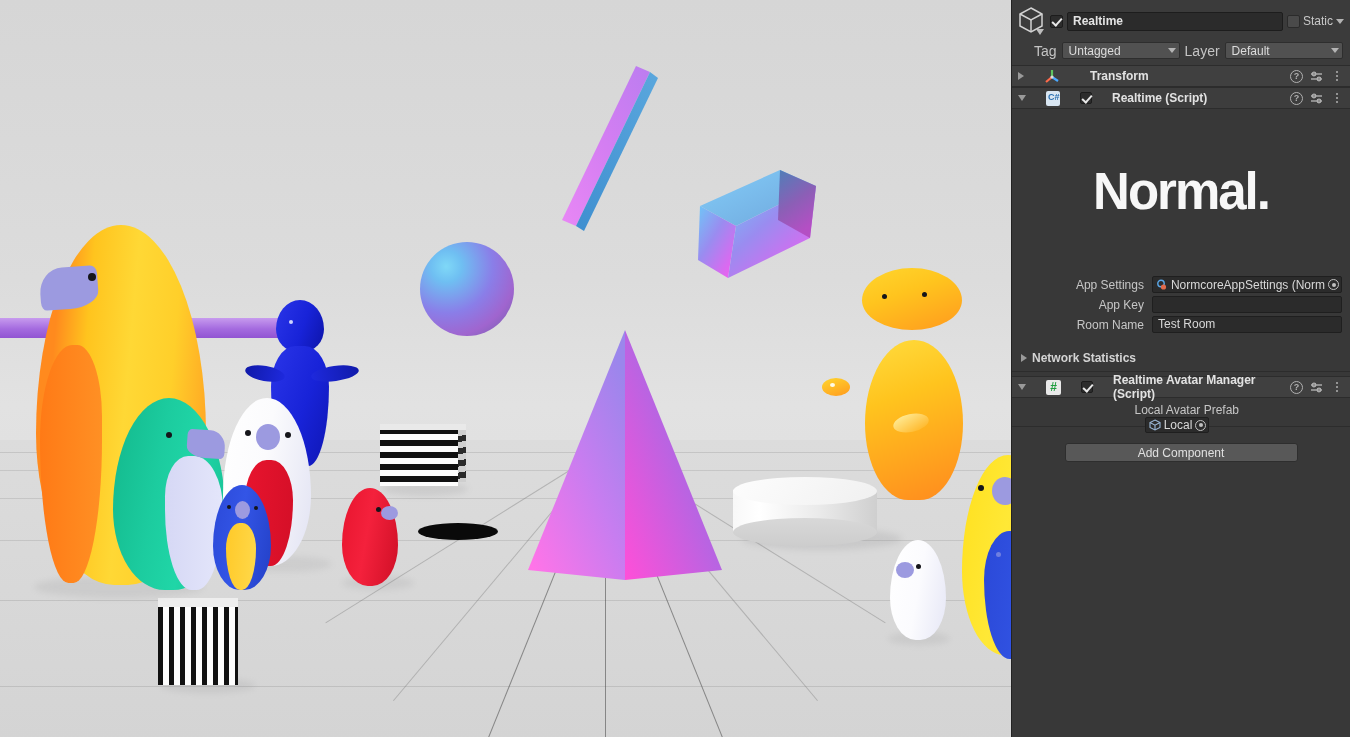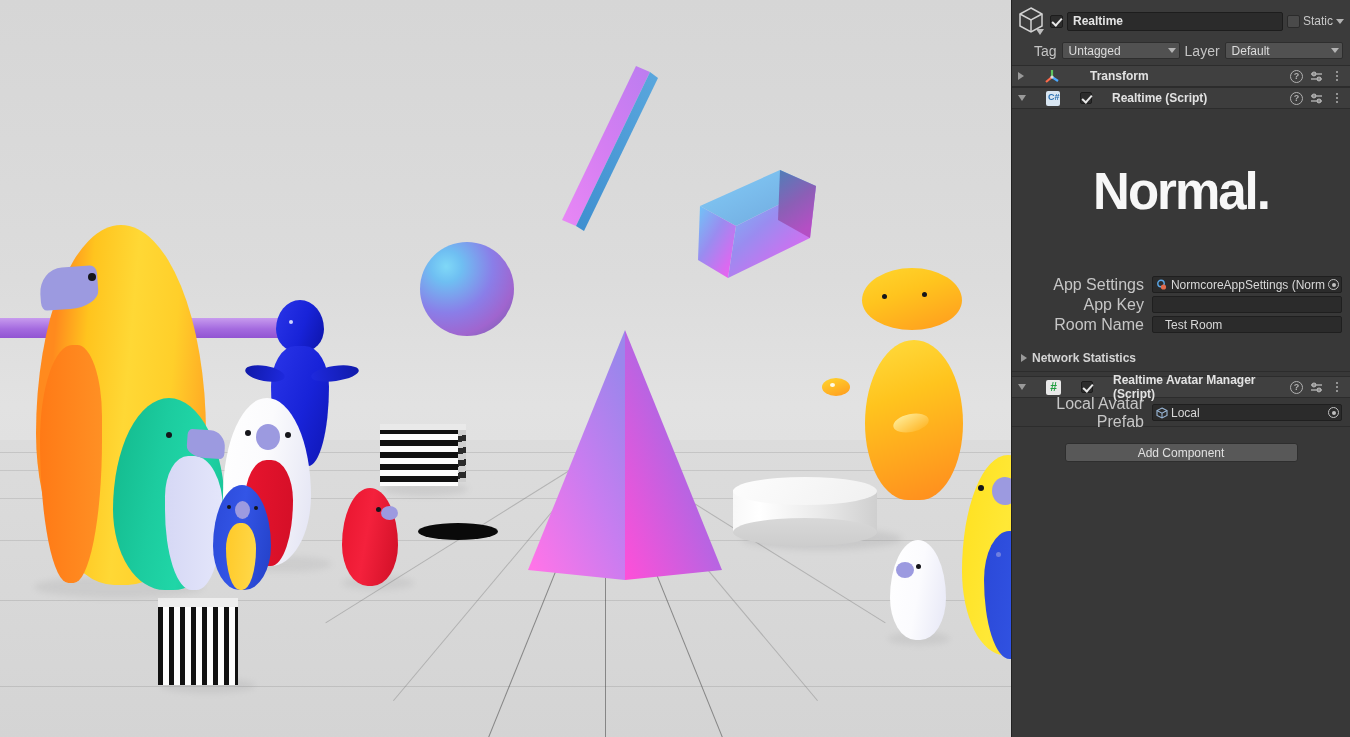--- a/index.html
+++ b/index.html
@@ -181,35 +181,35 @@
   .logo-area {
     height:165px; display:flex; align-items:center; justify-content:center;
     background:#383838;
   }
   .logo-text {
     color:#f7f7f7; font-size:51px; font-weight:700; letter-spacing:-2px;
     font-family:"Liberation Sans", sans-serif;
   }
 
   .prop-row { display:flex; align-items:center; height:19px; margin:1px 8px 1px 0; }
-  .prop-label { width:140px; text-align:right; padding-right:8px; color:#c6c6c6; font-size:16px; }
+  .prop-label { width:140px; text-align:right; padding-right:8px; color:#c6c6c6; font-size:12px; }
   .objfield {
     flex:1 1 auto; height:17px; background:#2b2b2b; border:1px solid #1f1f1f; border-radius:2px;
     display:flex; align-items:center; padding:0 2px 0 3px; color:#d8d8d8; font-size:12px; gap:3px;
   }
   .objfield .txt { flex:1 1 auto; overflow:hidden; white-space:nowrap; }
   .mini-ico { width:12px;height:12px;flex:0 0 auto;position:relative; }
   .target-dot {
     width:11px;height:11px;border:1.3px solid #c0c0c0;border-radius:50%;flex:0 0 auto;
     position:relative;
   }
   .target-dot::after{content:"";position:absolute;left:2.5px;top:2.5px;width:4px;height:4px;background:#c0c0c0;border-radius:50%;}
   .textfield {
     flex:1 1 auto; height:17px; background:#2b2b2b; border:1px solid #1f1f1f; border-radius:2px;
-    display:flex; align-items:center; padding:0 12px; color:#d8d8d8; font-size:12px;
+    display:flex; align-items:flex-start; padding:0 5px; color:#d8d8d8; font-size:12px;
   }
   .chk-sm {
     width:14px;height:14px;background:#2c2c2c;border:1px solid #1c1c1c;border-radius:2px;position:relative;flex:0 0 auto;
   }
   .chk-sm.on::after{
     content:"";position:absolute;left:3.5px;top:0.5px;width:4px;height:8px;
     border:solid #e8e8e8;border-width:0 2px 2px 0;transform:rotate(42deg);
   }
   .fold-row { display:flex; align-items:center; gap:5px; padding:2px 0 2px 9px; height:19px; }
   .fold-row .lbl { font-size:12px; color:#d4d4d4; font-weight:700; }
@@ -565,21 +565,21 @@
           </svg>
         </div>
         <div class="ic ic-kebab">
             <i></i>
             <i></i>
             <i></i>
           </div>
       </div>
     </div>
 
-    <div class="prop-row" style="margin-top:5px;">
+    <div class="prop-row" style="margin-top:5px;flex-direction:column;">
       <span class="prop-label">Local Avatar Prefab</span>
       <div class="objfield">
         <span class="mini-ico">
           <svg width="12" height="12" viewBox="0 0 12 12">
             <polygon points="6,1 11,3.6 11,8.4 6,11 1,8.4 1,3.6" fill="none" stroke="#9bb8d8" stroke-width="1.1"></polygon>
             <polyline points="1,3.6 6,6.2 11,3.6" fill="none" stroke="#9bb8d8" stroke-width="1.1"></polyline>
             <line x1="6" y1="6.2" x2="6" y2="11" stroke="#9bb8d8" stroke-width="1.1"></line>
           </svg>
         </span>
         <span class="txt">Local</span>

